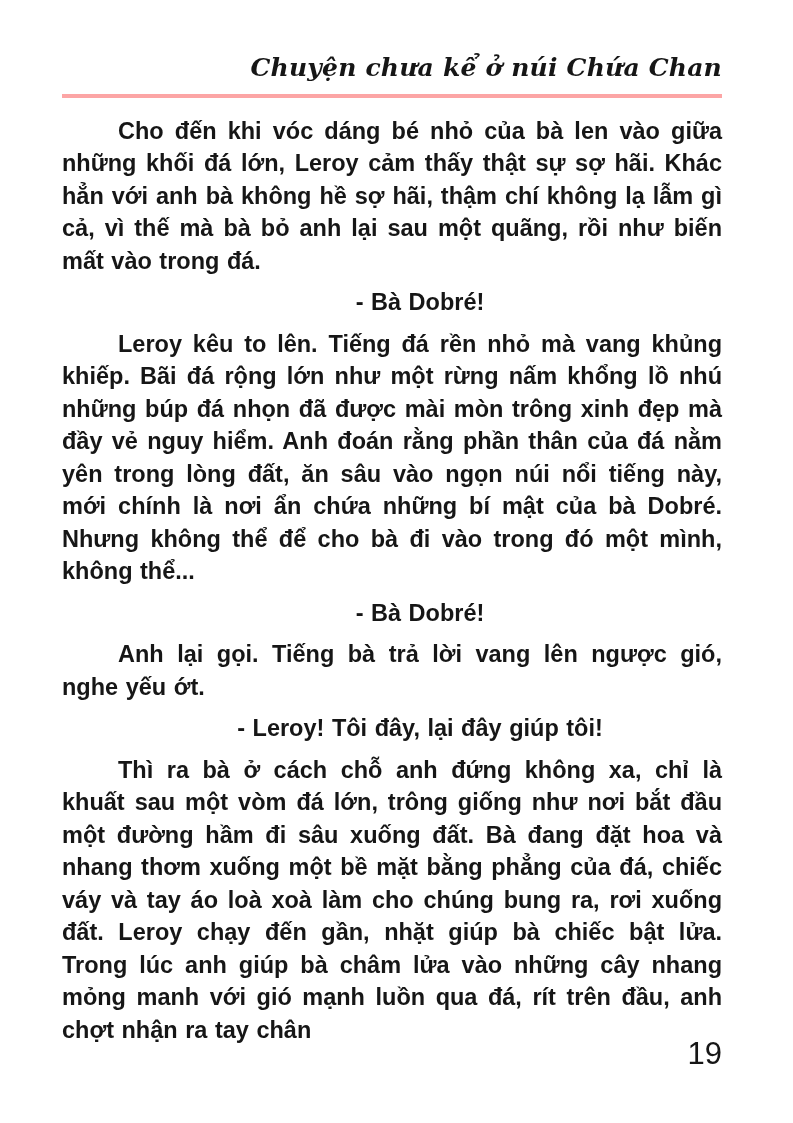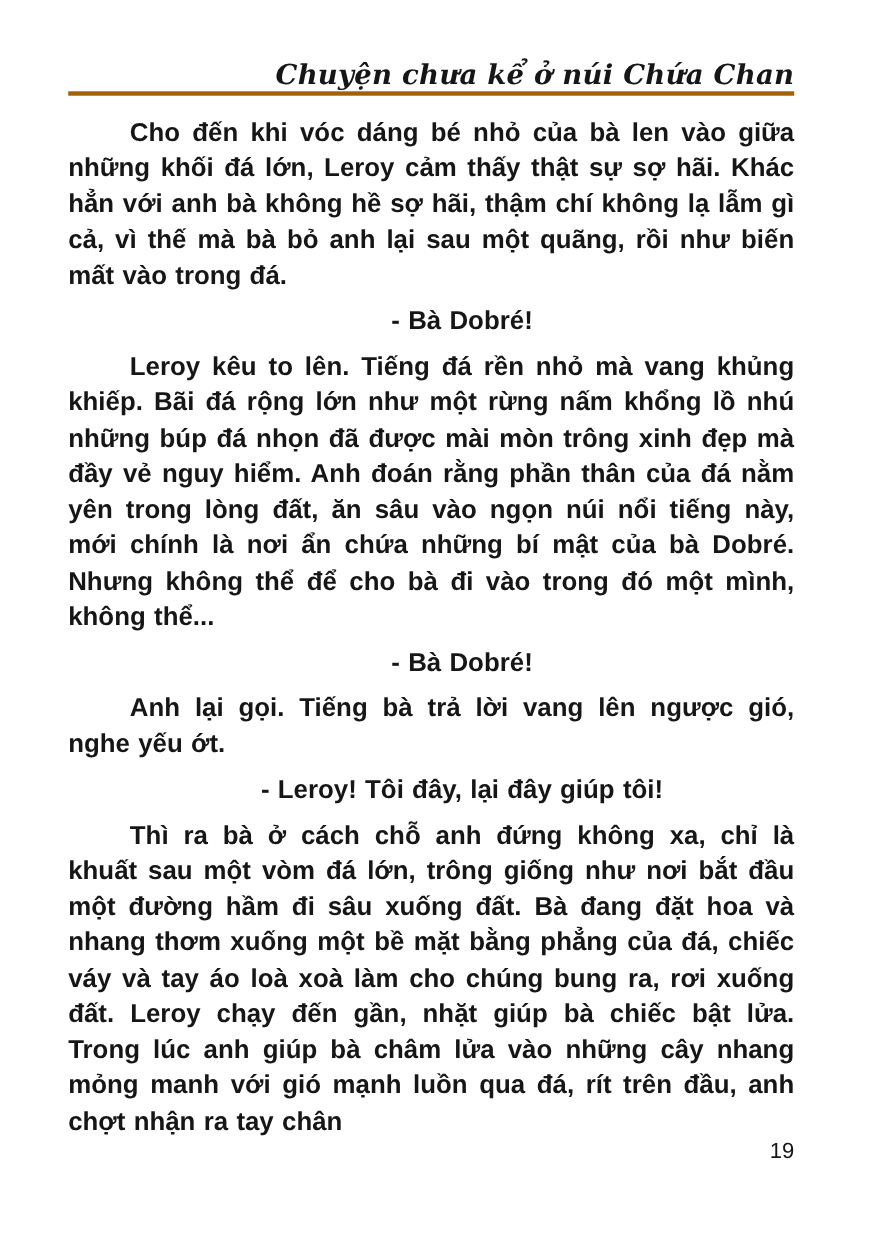--- a/index.html
+++ b/index.html
@@ -18,22 +18,22 @@
     box-sizing: border-box;
   }
   .page-inner {
     position: absolute;
     left: 62px;
     right: 71px;
     top: 0;
   }
   .running-header {
     padding-top: 54px;
-    border-bottom: 4px solid #a16207;
-    padding-bottom: 1px;
+    border-bottom: 4px solid #fca5a5;
+    padding-bottom: 12px;
   }
   .running-title {
     font-family: "DejaVu Serif", "Liberation Serif", serif;
     font-style: italic;
     font-weight: bold;
     font-size: 25px;
     line-height: 1.1;
     text-align: right;
     letter-spacing: 0.2px;
   }
@@ -51,21 +51,21 @@
     text-indent: 56px;
   }
   .content p.dialogue {
     text-align: center;
   }
   .page-number {
     position: absolute;
     top: 1036px;
     right: 71px;
     font-family: "Liberation Sans", "DejaVu Sans", sans-serif;
-    font-size: 20px;
+    font-size: 31px;
     color: #161616;
   }
 </style>
 </head>
 <body>
 
 <div class="page">
   <div class="page-inner">
 
     <div class="running-header">

